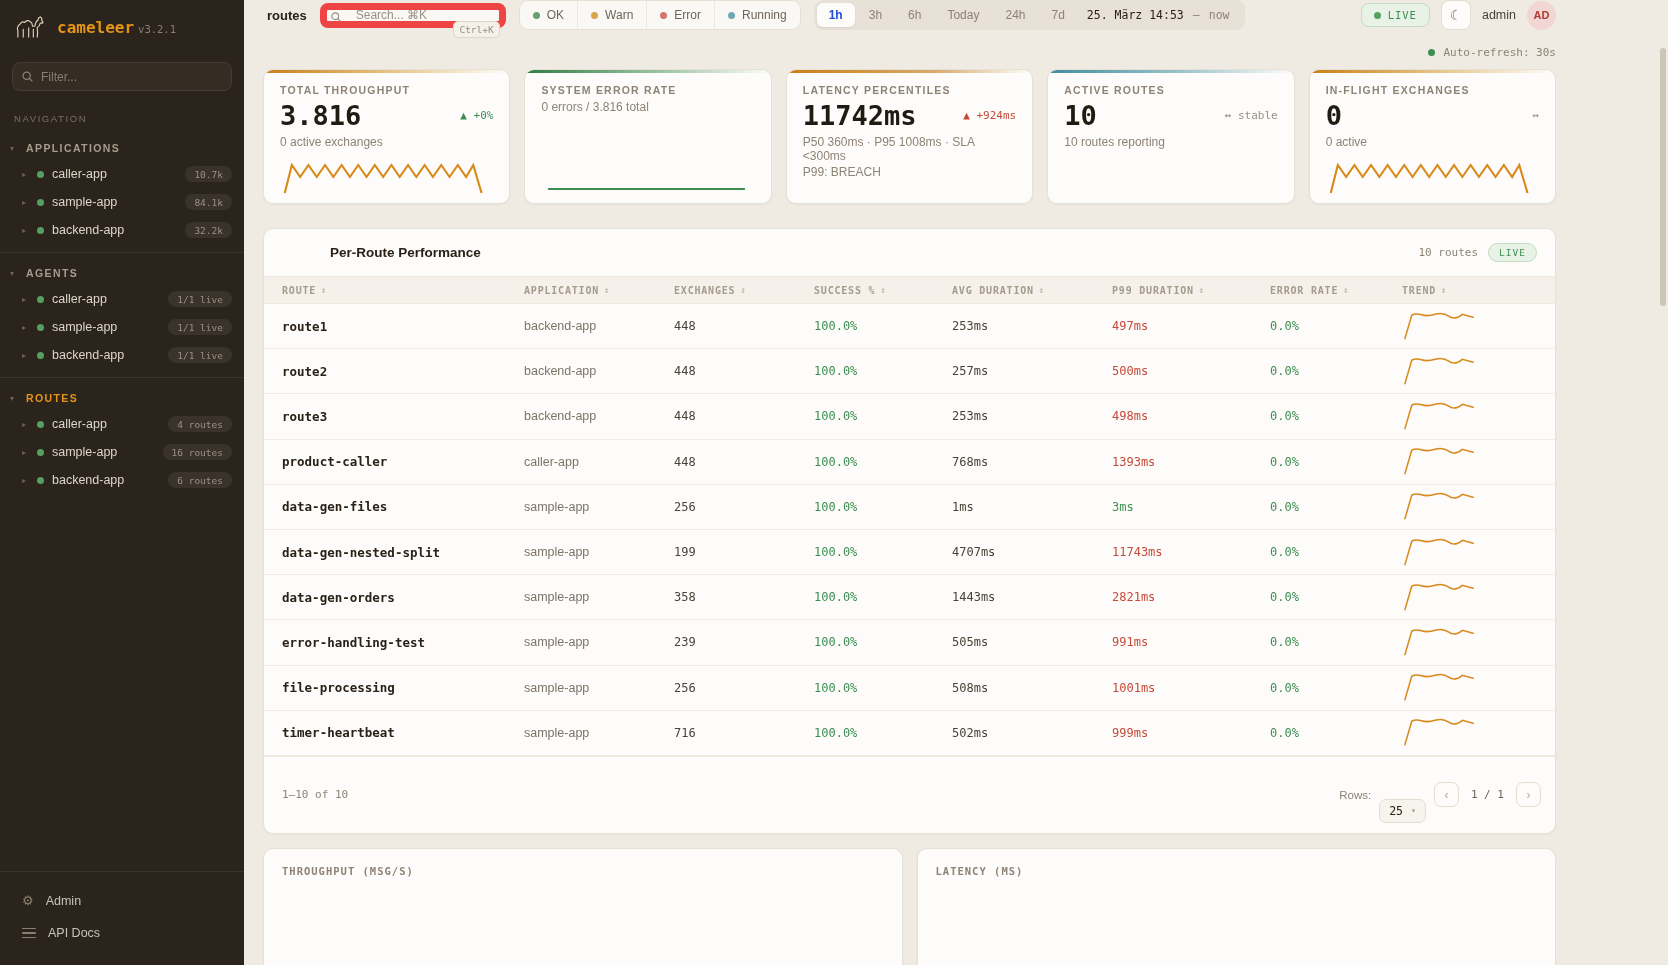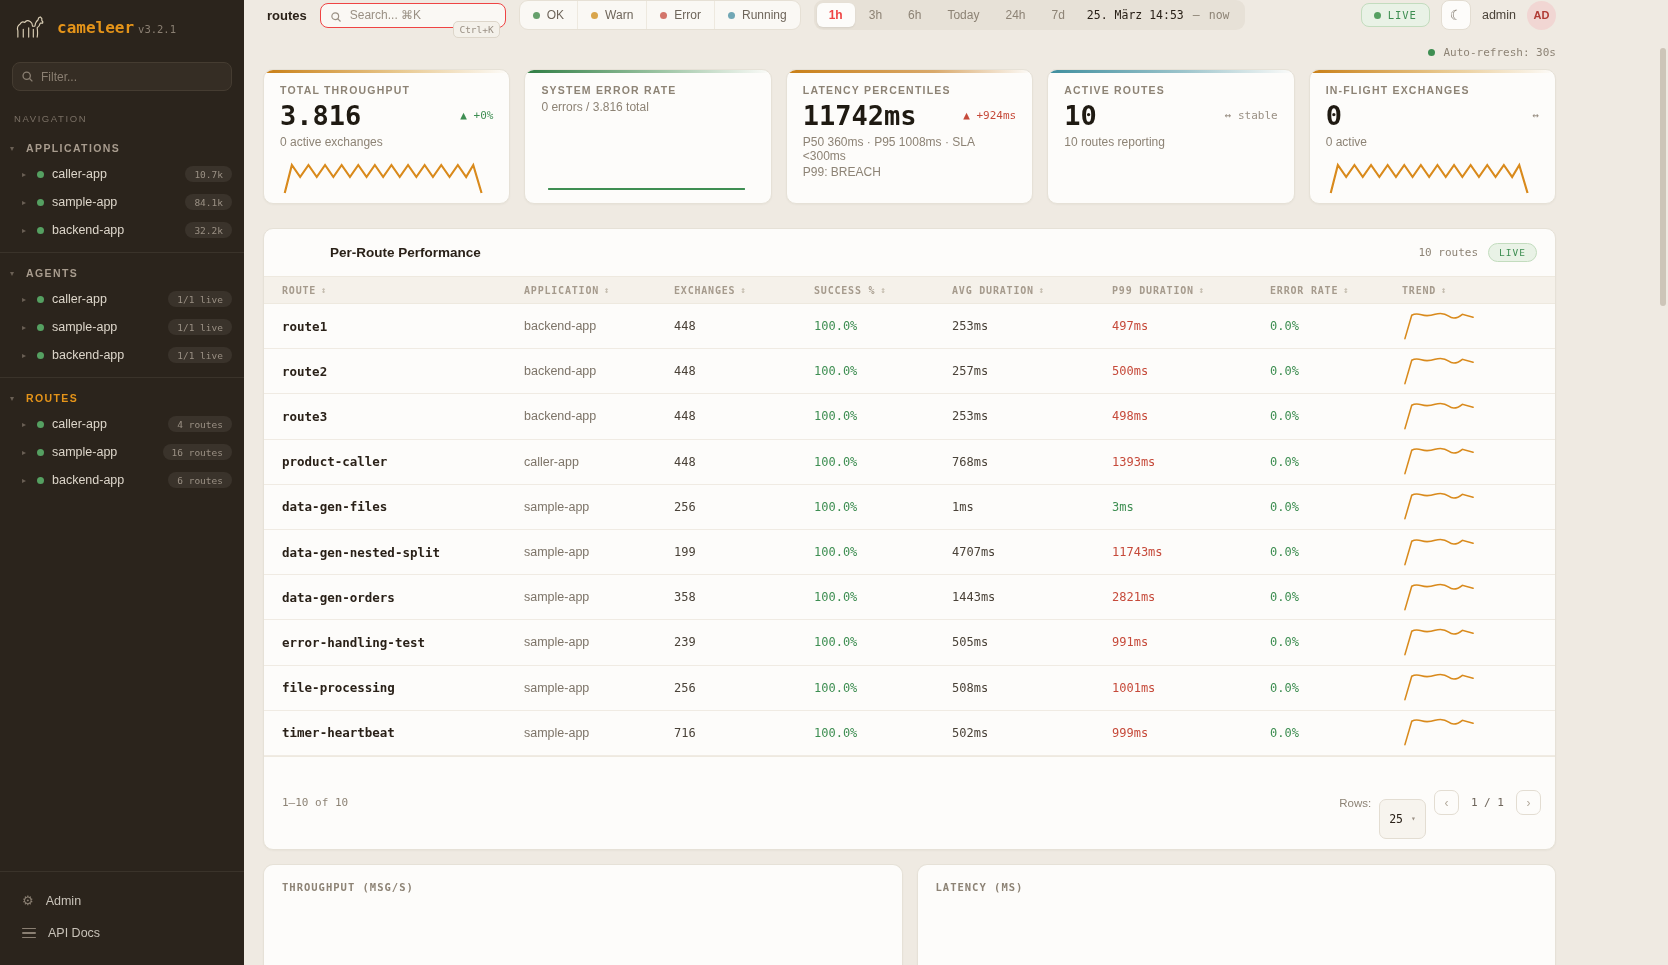--- a/index.html
+++ b/index.html
@@ -36,31 +36,31 @@
 
   
   .main { position:absolute; left:244px; top:0; width:1424px; height:965px; display:flex; flex-direction:column; }
   .container-pad { padding:0 112px 0 19px; } 
 
   
   .topbar { height:44px; display:flex; align-items:center; gap:13px; padding:0 112px 0 23px; }
   .crumb { font-size:13px; font-weight:bold; color:#2a2118; }
   .search-box { position:relative; width:186px; }
   .search-box svg { position:absolute; left:10px; top:8px; width:12px; height:12px; stroke:#9a9084; fill:none; stroke-width:1.6; }
-  .search-input { width:100%; height:25px; border:1px solid #ef4444; background:#faf8f4; border-radius:8px; font-size:12px; color:#4a4238; padding:0 52px 0 29px; outline:none; }
+  .search-input { width:100%; height:25px; border:7px solid #ef4444; background:#faf8f4; border-radius:8px; font-size:12px; color:#4a4238; padding:0 52px 0 29px; outline:none; }
   .search-input::placeholder { color:#9a9084; }
   .kbd { position:absolute; right:6px; top:18px; border:1px solid #ddd6ca; border-radius:5px; font-family:"DejaVu Sans Mono", monospace; font-size:9.5px; color:#9a9084; padding:2px 5px; background:#f4f1ea; }
   .chip-group { display:flex; background:#faf8f4; border:1px solid #e6e0d5; border-radius:9px; overflow:hidden; }
   .chip { display:flex; align-items:center; gap:7px; padding:7px 13px; font-size:12px; color:#6e655a; cursor:pointer; }
   .chip + .chip { border-left:1px solid #eee9df; }
   .cdot { width:7px; height:7px; border-radius:50%; }
   .cdot.ok { background:#66a06c; } .cdot.warn { background:#d9a54b; } .cdot.error { background:#d3756a; } .cdot.running { background:#71a7b5; }
   .time-group { display:flex; align-items:center; background:#e7e1d7; border-radius:9px; padding:3px; gap:2px; }
   .time-btn { font-size:12px; color:#8d8375; padding:5px 12px; border-radius:6px; cursor:pointer; }
-  .time-btn.active { background:#fdfcfa; color:#ef4444; font-weight:bold; box-shadow:0 1px 2px rgba(0,0,0,.08); }
+  .time-btn.active { background:#fdfcfa; color:#1d4ed8; font-weight:bold; box-shadow:0 1px 2px rgba(0,0,0,.08); }
   .time-date { font-family:"DejaVu Sans Mono", monospace; font-size:11.5px; color:#2a2118; padding:0 12px 0 8px; display:flex; gap:9px; align-items:center; }
   .time-date .sep, .time-date .now { color:#8d8375; }
   .top-right { margin-left:auto; display:flex; align-items:center; gap:11px; }
   .live-badge { display:flex; align-items:center; gap:7px; background:#e9f2e6; border:1px solid #c3dcbe; border-radius:8px; padding:5px 12px; font-family:"DejaVu Sans Mono", monospace; font-size:10.5px; color:#3e8e52; letter-spacing:1px; }
   .live-badge .cdot { background:#55a061; }
   .theme-btn { width:30px; height:30px; border:1px solid #e3ddd2; background:#fdfcfa; border-radius:8px; display:flex; align-items:center; justify-content:center; font-size:14px; color:#7d7468; cursor:pointer; }
   .username { font-size:12.5px; color:#4a4238; }
   .avatar { width:29px; height:29px; border-radius:50%; background:#f1d6d3; color:#b03a34; font-size:11px; font-weight:bold; display:flex; align-items:center; justify-content:center; cursor:pointer; }
 
   
@@ -103,21 +103,21 @@
   .td.route { color:#2a2118; font-weight:bold; font-size:12.5px; }
   .td.app { color:#7d7468; font-family:"Liberation Sans", sans-serif; font-size:12.5px; }
   .td.good { color:#3e8e52; }
   .td.breach { color:#c64a3a; }
   .td.ok { color:#3e8e52; }
   .trend-svg { width:74px; height:34px; }
   .table-foot { display:flex; align-items:center; padding:10px 14px 10px 18px; border-top:1px solid #eee9df; }
   .foot-range { font-family:"DejaVu Sans Mono", monospace; font-size:11px; color:#8d8375; }
   .foot-right { margin-left:auto; display:flex; align-items:center; gap:8px; }
   .rows-label { font-size:11.5px; color:#8d8375; }
-  .rows-select { display:flex; align-items:center; gap:8px; border:1px solid #e3ddd2; background:#f7f4ee; border-radius:7px; padding:12px 9px; font-family:"DejaVu Sans Mono", monospace; font-size:11.5px; color:#2a2118; cursor:pointer;margin-top:32px; }
+  .rows-select { display:flex; align-items:center; gap:8px; border:1px solid #e3ddd2; background:#f7f4ee; border-radius:7px; padding:4px 9px; font-family:"DejaVu Sans Mono", monospace; font-size:11.5px; color:#2a2118; cursor:pointer;margin-top:32px; }
   .rows-select .dd { font-size:8px; color:#9a9084; }
   .page-btn { width:25px; height:25px; border:1px solid #e3ddd2; background:#fdfcfa; border-radius:7px; display:flex; align-items:center; justify-content:center; font-size:12px; color:#b3aa9c; cursor:pointer; }
   .page-ind { font-family:"DejaVu Sans Mono", monospace; font-size:11px; color:#6e655a; padding:0 4px; }
 
   
   .charts-row { display:flex; gap:14px; margin-top:14px; }
   .chart-card { flex:1; background:#fdfcfa; border:1px solid #e6e1d7; border-radius:10px 10px 0 0; border-bottom:none; height:130px; padding:16px 18px; box-shadow:0 1px 2px rgba(60,50,30,.04); }
   .chart-title { font-family:"DejaVu Sans Mono", monospace; font-size:10.5px; letter-spacing:1px; color:#8d8375; font-weight:bold; }
 
   

